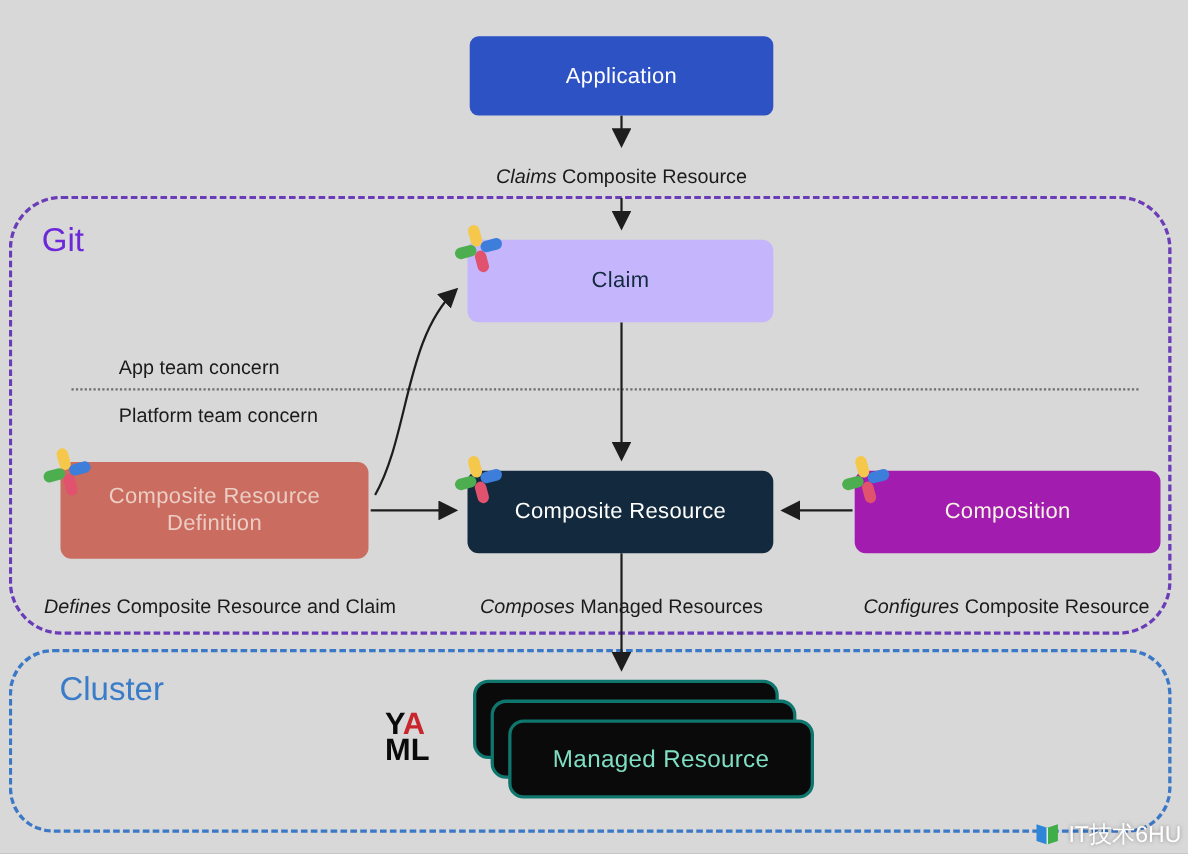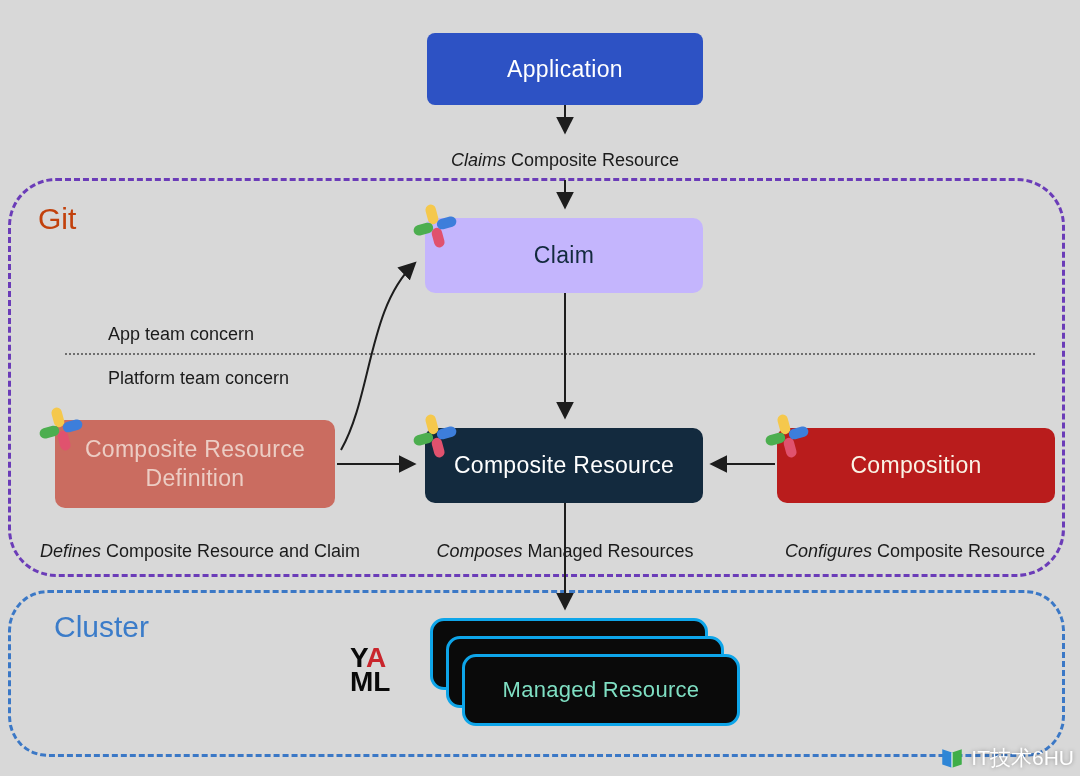--- a/index.html
+++ b/index.html
@@ -4,58 +4,58 @@
 <style>
   * { margin:0; padding:0; box-sizing:border-box; }
   body { background:#b0b0b0; font-family:"Liberation Sans", sans-serif; }
   .canvas {
     position:relative; width:1080px; height:776px;
     background:#d8d8d8; overflow:hidden;
     font-family:"Liberation Sans", sans-serif;
   }
   .node {
     position:absolute; display:flex; align-items:center; justify-content:center;
-    border-radius:10px; font-size:23px; text-align:center; z-index:10;
+    border-radius:10px; font-size:20px; text-align:center; z-index:10;
     letter-spacing:0.3px;
   }
   .node-application { left:427px; top:33px; width:276px; height:72px; background:#2d52c4; color:#ffffff; border-radius:8px; }
   .node-claim { left:425px; top:218px; width:278px; height:75px; background:#c4b5fd; color:#132a3e; }
   .node-crd { left:55px; top:420px; width:280px; height:88px; background:#ca6c60; color:#eccdc4; line-height:1.25; padding:0 18px; }
   .node-cr { left:425px; top:428px; width:278px; height:75px; background:#132a3e; color:#ffffff; }
-  .node-composition { left:777px; top:428px; width:278px; height:75px; background:#b91c1c; color:#faf4e6; }
+  .node-composition { left:777px; top:428px; width:278px; height:75px; background:#a21caf; color:#faf4e6; }
 
   .logo { position:absolute; width:46px; height:46px; z-index:12; }
   .logo-claim { left:412px; top:203px; }
   .logo-crd { left:38px; top:406px; }
   .logo-cr { left:412px; top:413px; }
   .logo-composition { left:764px; top:413px; }
 
   .region { position:absolute; z-index:1; }
   .region-git { left:8px; top:178px; width:1057px; height:399px; border:3px dashed #6b3cb8; border-radius:48px; }
   .region-cluster { left:8px; top:590px; width:1057px; height:167px; border:3px dashed #3b78c6; border-radius:40px; }
   .region-label { position:absolute; font-size:30px; font-weight:500; z-index:10; }
-  .label-git { left:38px; top:202px; color:#c2410c; }
+  .label-git { left:38px; top:202px; color:#6d28d9; }
   .label-cluster { left:38px; top:610px; color:#3b7cc9;margin-left:16px; }
 
   .edge-label { position:absolute; left:365px; top:150px; width:400px; text-align:center; font-size:18px; color:#1b1b1b; z-index:10; }
   .it { font-style:italic; }
 
   .concern { position:absolute; font-size:18px; color:#1b1b1b; z-index:10; }
   .concern-app { left:108px; top:324px; }
   .concern-platform { left:108px; top:368px; }
   .divider-dotted { position:absolute; left:65px; top:353px; width:970px; height:0; border-top:2px dotted #6e6e6e; z-index:2; }
 
   .caption { position:absolute; top:541px; font-size:18px; color:#1b1b1b; text-align:center; z-index:10; white-space:nowrap; }
   .caption-defines { left:30px; width:340px; }
   .caption-composes { left:395px; width:340px; }
   .caption-configures { left:750px; width:330px; }
 
   .arrows { position:absolute; left:0; top:0; width:1080px; height:776px; z-index:5; pointer-events:none; }
 
-  .mr-card { position:absolute; width:278px; height:72px; background:#0a0a0a; border-radius:14px; border:3px solid #0ea5e9; z-index:6; }
+  .mr-card { position:absolute; width:278px; height:72px; background:#0a0a0a; border-radius:14px; border:3px solid #0f766e; z-index:6; }
   .mr-back { left:430px; top:618px; }
   .mr-mid  { left:446px; top:636px; z-index:7; }
   .mr-front { left:462px; top:654px; z-index:8; display:flex; align-items:center; justify-content:center; color:#7fdfc3; font-size:22px; letter-spacing:0.3px; }
 
   .yaml { position:absolute; left:350px; top:646px; font-weight:700; font-size:28px; line-height:0.85; color:#0a0a0a; z-index:10; }
   .yaml .red { color:#c9252c; }
 
   .watermark { position:absolute; right:6px; bottom:4px; display:flex; align-items:center; gap:6px; z-index:20;
     color:#ffffff; font-size:21px; text-shadow:0 0 4px rgba(0,0,0,0.35); }
   .watermark svg { width:26px; height:26px; }

